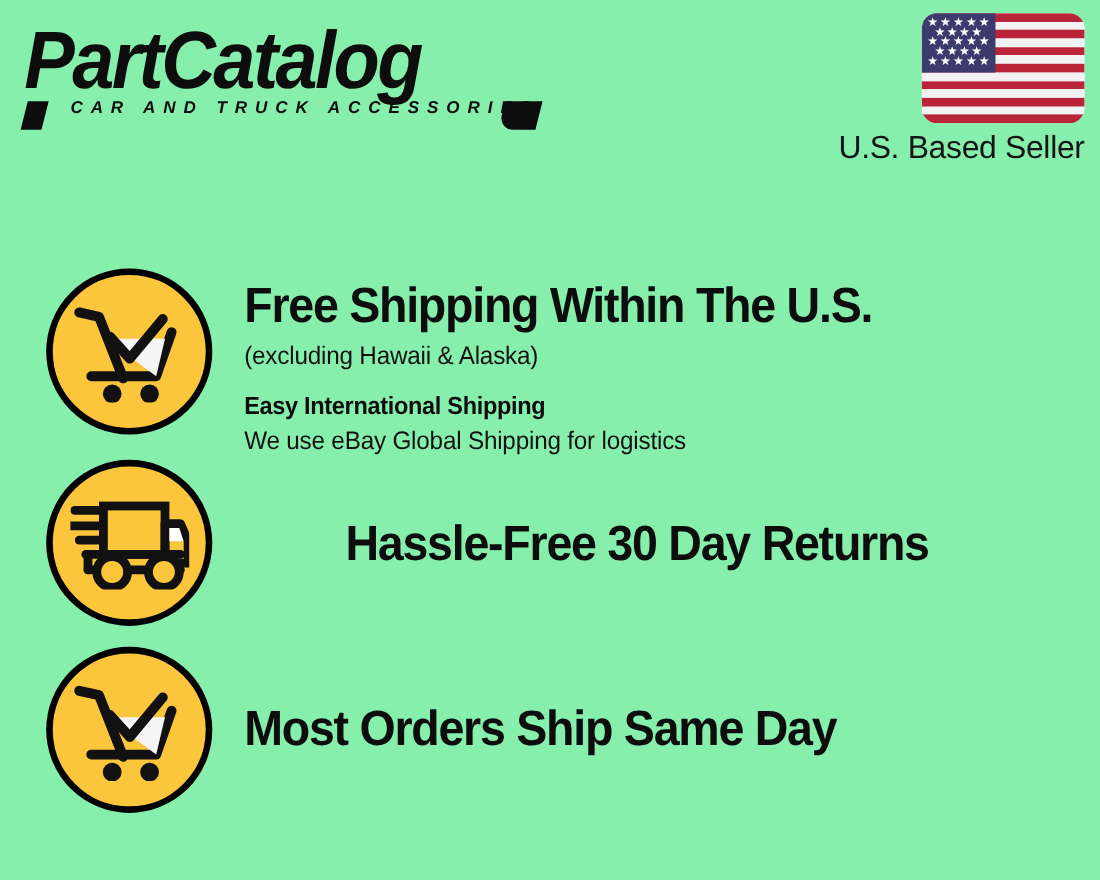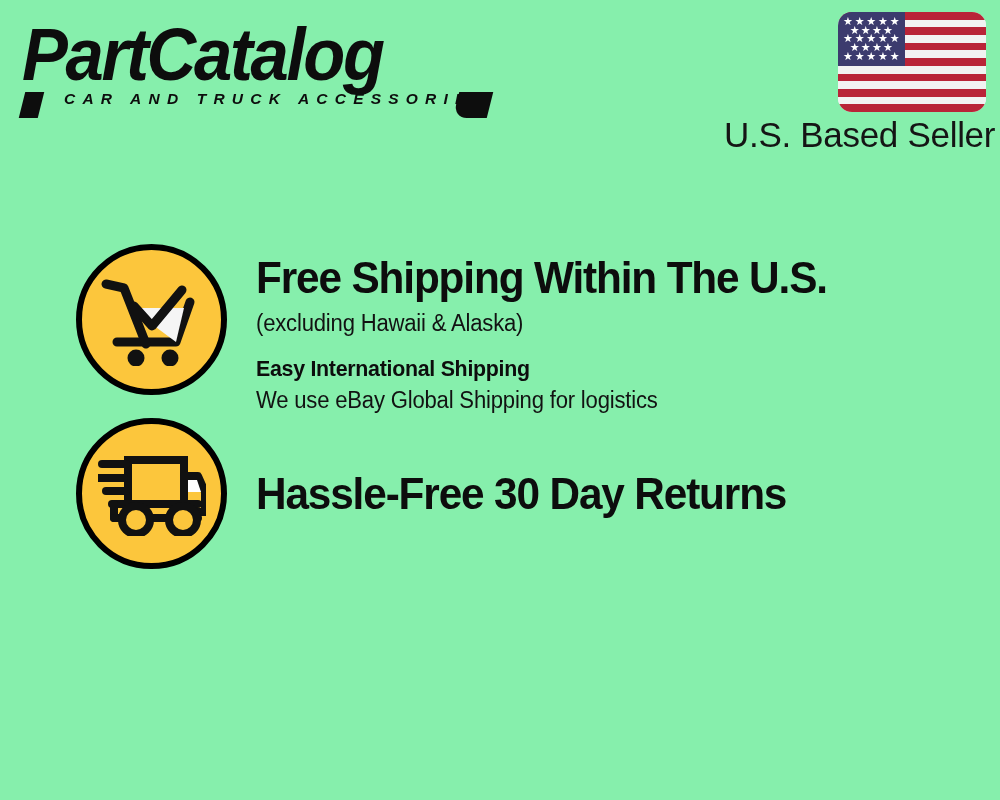--- a/index.html
+++ b/index.html
@@ -115,36 +115,35 @@
   }
 
   .seller-label {
     position: absolute;
     left: 724px;
     top: 116px;
     width: 262px;
     text-align: right;
     font-family: "Liberation Sans", sans-serif;
     font-weight: 400;
-    font-size: 35px;
+    font-size: 29px;
     line-height: 38px;
     color: #151515;
     letter-spacing: -0.3px;
     white-space: nowrap;
   }
 
   
   .feature-row {
     position: absolute;
     left: 0;
     width: 880px;
-    margin-left: 34px;
   }
   #row-1 { top: 240px; height: 172px; }
-  #row-2 { top: 414px; height: 166px; }
+  #row-2 { top: 414px; height: 166px; text-align: center; }
   #row-3 { top: 584px; height: 170px; }
 
   .badge-circle {
     position: absolute;
     left: 42px;
     top: 4px;
     width: 151px;
     height: 151px;
     border-radius: 50%;
     background: #fcc63c;
@@ -303,14 +302,29 @@
         <path d="M8 39 L28 39" stroke="#111" stroke-width="8" stroke-linecap="round"></path>
         <circle cx="38" cy="68" r="14" fill="#fcc63c" stroke="#111" stroke-width="8"></circle>
         <circle cx="85" cy="68" r="14" fill="#fcc63c" stroke="#111" stroke-width="8"></circle>
       </svg>
     </div>
     <div class="feature-text">
       <div class="feature-heading">Hassle-Free 30 Day Returns</div>
     </div>
   </div>
 
+  <div class="feature-row" id="row-3">
+    <div class="badge-circle">
+      <svg width="104" height="92" viewBox="0 0 104 92" fill="none">
+        <path d="M17 68 L76 68 L90 28" stroke="#111" stroke-width="9" stroke-linecap="round" stroke-linejoin="round" fill="none"></path>
+        <path d="M30 34 L84 34 L76 68" fill="#f5f5f5"></path>
+        <path d="M6 10 L24 14 L46 70" stroke="#111" stroke-width="9" stroke-linecap="round" stroke-linejoin="round" fill="none"></path>
+        <path d="M34 32 L52 52 L82 16" stroke="#111" stroke-width="9" stroke-linecap="round" stroke-linejoin="round" fill="none"></path>
+        <circle cx="36" cy="84" r="8.5" fill="#111"></circle>
+        <circle cx="70" cy="84" r="8.5" fill="#111"></circle>
+      </svg>
+    </div>
+    <div class="feature-text">
+      <div class="feature-heading">Most Orders Ship Same Day</div>
+    </div>
+  </div>
 
 </div>
 
 </body></html>

